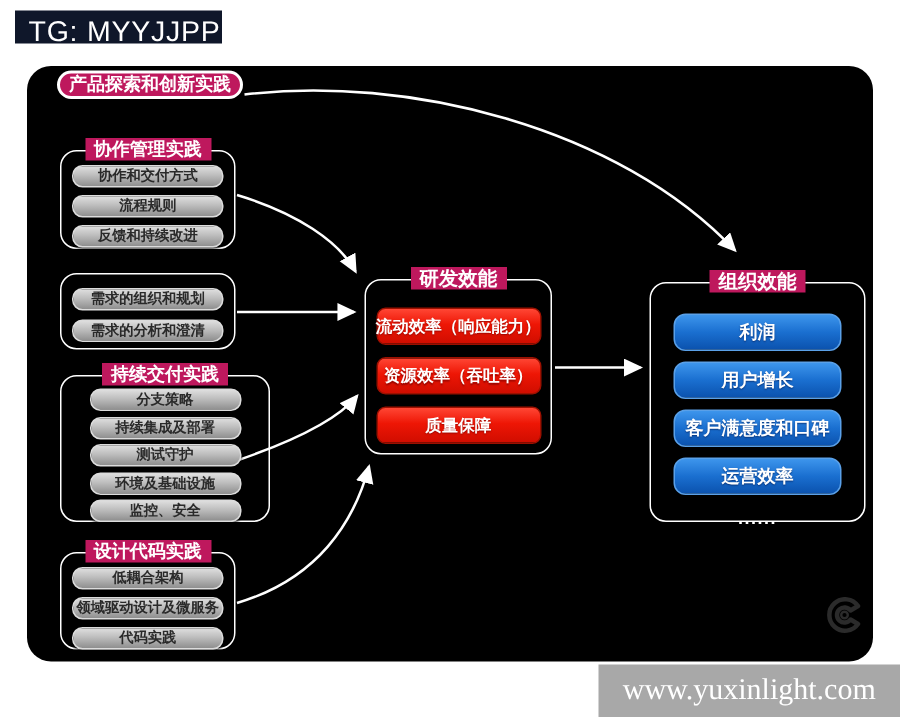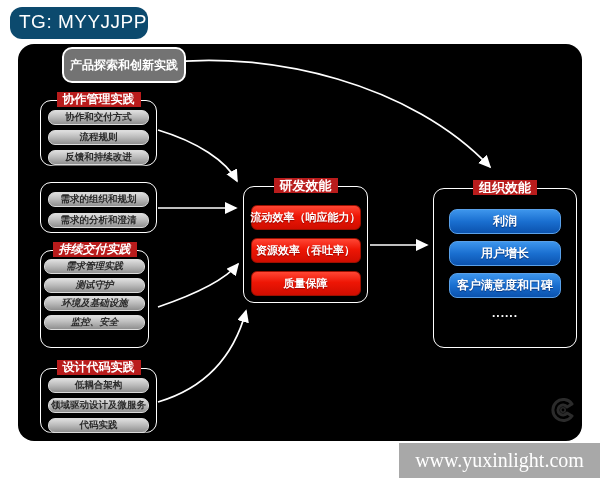--- a/index.html
+++ b/index.html
@@ -3,45 +3,45 @@
 <meta charset="utf-8">
 <style>
   * { margin:0; padding:0; box-sizing:border-box; }
   html,body { width:600px; height:480px; background:#ffffff; overflow:hidden;
     font-family:"Liberation Sans","DejaVu Sans",sans-serif; }
   .stage { position:relative; width:600px; height:480px; background:#ffffff; }
 
   .panel { position:absolute; left:18px; top:44px; width:564px; height:397px;
     background:#000; border-radius:16px; }
 
-  .wm-top { position:absolute; left:10px; top:7px; width:138px; height:32px;
-    background:#0c4a6e; color:#fff; font-size:19px; line-height:29px;
-    padding-left:9px; letter-spacing:0.5px; z-index:30;border-radius:12px; }
+  .wm-top { position:absolute; left:10px; top:7px; width:138px; height:22px;
+    background:#0f172a; color:#fff; font-size:19px; line-height:29px;
+    padding-left:9px; letter-spacing:0.5px; z-index:30; }
   .wm-bottom { position:absolute; left:399px; top:443px; width:201px; height:35px;
     background:#a8a8a8; color:#fff; font-size:20px; line-height:35px;
     text-align:center; z-index:30;font-family:Liberation Serif, serif; }
 
   .arrows { position:absolute; left:0; top:0; width:600px; height:480px;
     z-index:5; pointer-events:none; }
 
   
-  .node-box { position:absolute; left:38px; top:47px; width:124px; height:36px;
+  .node-box { position:absolute; left:38px; top:47px; width:124px; height:19px;
     border:2px solid #fff; border-radius:10px; color:#fff; font-weight:bold;
     font-size:12px; display:flex; align-items:center; justify-content:center;
-    background:#737373; z-index:10;margin-left:24px; }
+    background:#be185d; z-index:10; }
 
   
   .group { position:absolute; border:1.5px solid #fff; border-radius:11px;
     z-index:10; }
   .group-title { position:absolute; top:-9px; left:50%; transform:translateX(-50%);
-    background:#b91c1c; color:#fff; font-weight:bold; font-size:12px;
+    background:#be185d; color:#fff; font-weight:bold; font-size:12px;
     line-height:15px; padding:0 6px; white-space:nowrap; }
   .g-collab   { left:40px; top:100px; width:117px; height:66px; }
   .g-req      { left:40px; top:182px; width:117px; height:51px; }
-  .g-delivery { left:40px; top:250px; width:109px; height:98px;font-style:italic; }
+  .g-delivery { left:40px; top:250px; width:140px; height:98px; }
   .g-design   { left:40px; top:368px; width:117px; height:65px; }
   .g-rd       { left:243px; top:186px; width:125px; height:117px; }
   .g-org      { left:433px; top:188px; width:144px; height:160px; }
   .g-rd .group-title, .g-org .group-title { font-size:13px; }
 
   .items { display:flex; flex-direction:column; align-items:center; }
   .g-collab .items, .g-design .items { padding-top:9px; gap:5px; }
   .g-req .items { padding-top:9px; gap:6px; }
   .g-delivery .items { padding-top:8px; gap:3.5px; }
   .g-rd .items { padding-top:18px; gap:8px; }
@@ -106,21 +106,22 @@
   <div class="group g-req">
     <div class="items">
       <div class="btn-gray">需求的组织和规划</div>
       <div class="btn-gray">需求的分析和澄清</div>
     </div>
   </div>
 
   <div class="group g-delivery">
     <span class="group-title">持续交付实践</span>
     <div class="items">
-      <div class="btn-gray">需求管理实践</div>
+      <div class="btn-gray">分支策略</div>
+      <div class="btn-gray">持续集成及部署</div>
       <div class="btn-gray">测试守护</div>
       <div class="btn-gray">环境及基础设施</div>
       <div class="btn-gray">监控、安全</div>
     </div>
   </div>
 
   <div class="group g-rd">
     <span class="group-title">研发效能</span>
     <div class="items">
       <div class="btn-red">流动效率（响应能力）</div>
@@ -137,20 +138,21 @@
       <div class="btn-gray">代码实践</div>
     </div>
   </div>
 
   <div class="group g-org">
     <span class="group-title">组织效能</span>
     <div class="items">
       <div class="btn-blue">利润</div>
       <div class="btn-blue">用户增长</div>
       <div class="btn-blue">客户满意度和口碑</div>
+      <div class="btn-blue">运营效率</div>
       <div class="dots">......</div>
     </div>
   </div>
 
   <svg class="logo" viewBox="0 0 32 32">
     <path d="M 24,10 A 10.5 10.5 0 1 0 24,22 L 19,19 A 5 5 0 1 1 19,13 Z" fill="none" stroke="#303030" stroke-width="3" stroke-linejoin="round"></path>
     <circle cx="15" cy="16" r="2.2" fill="none" stroke="#303030" stroke-width="1.6"></circle>
   </svg>
 
   <div class="wm-bottom">www.yuxinlight.com</div>

